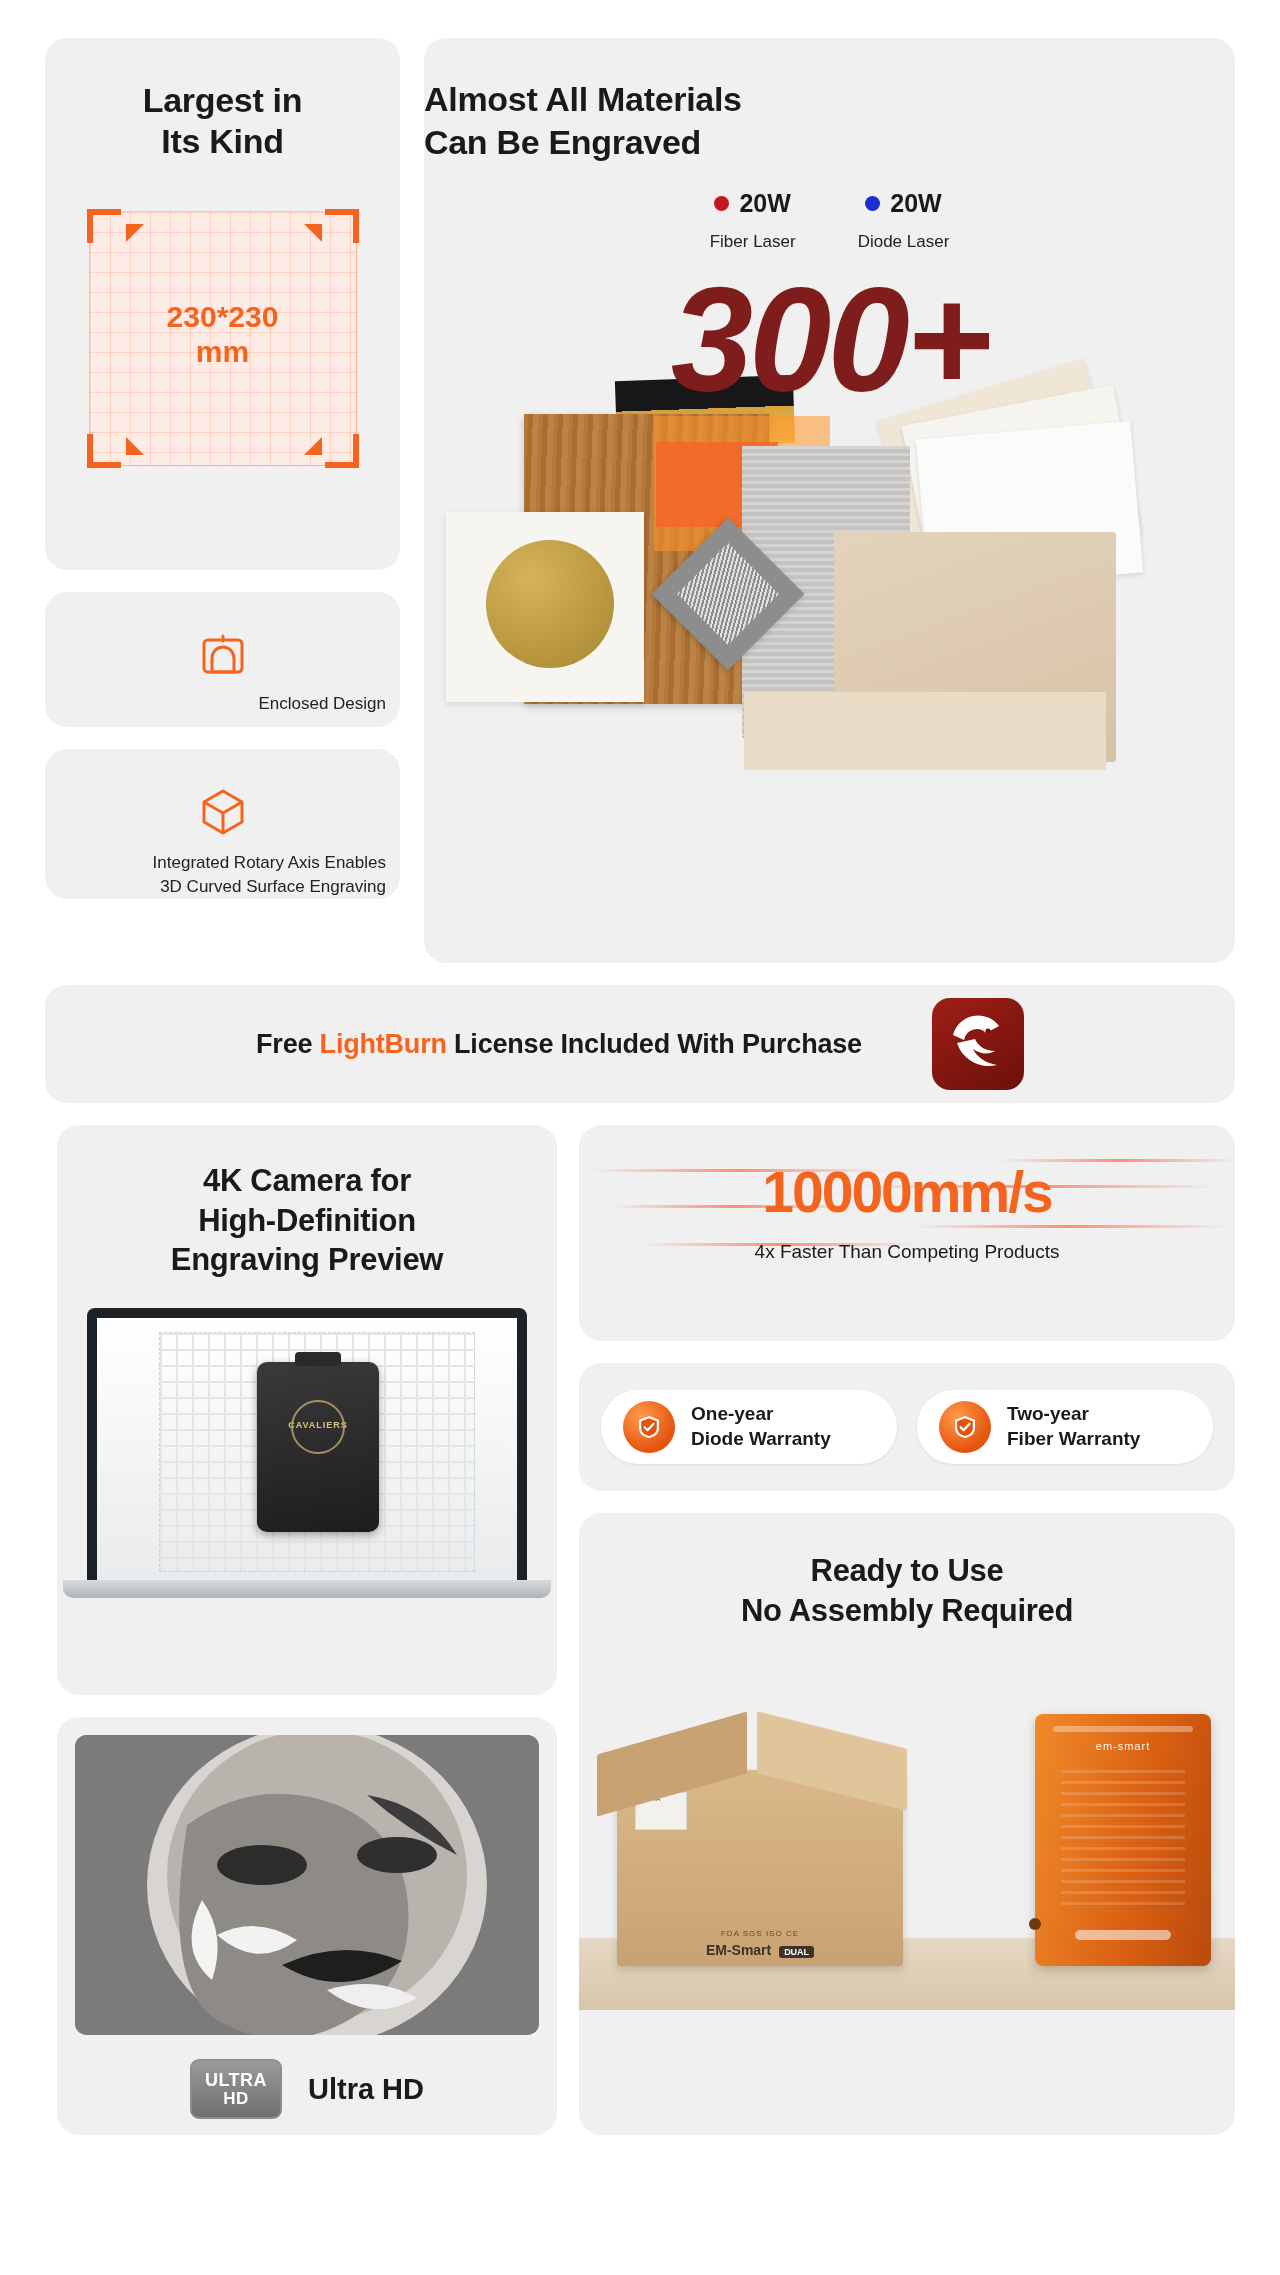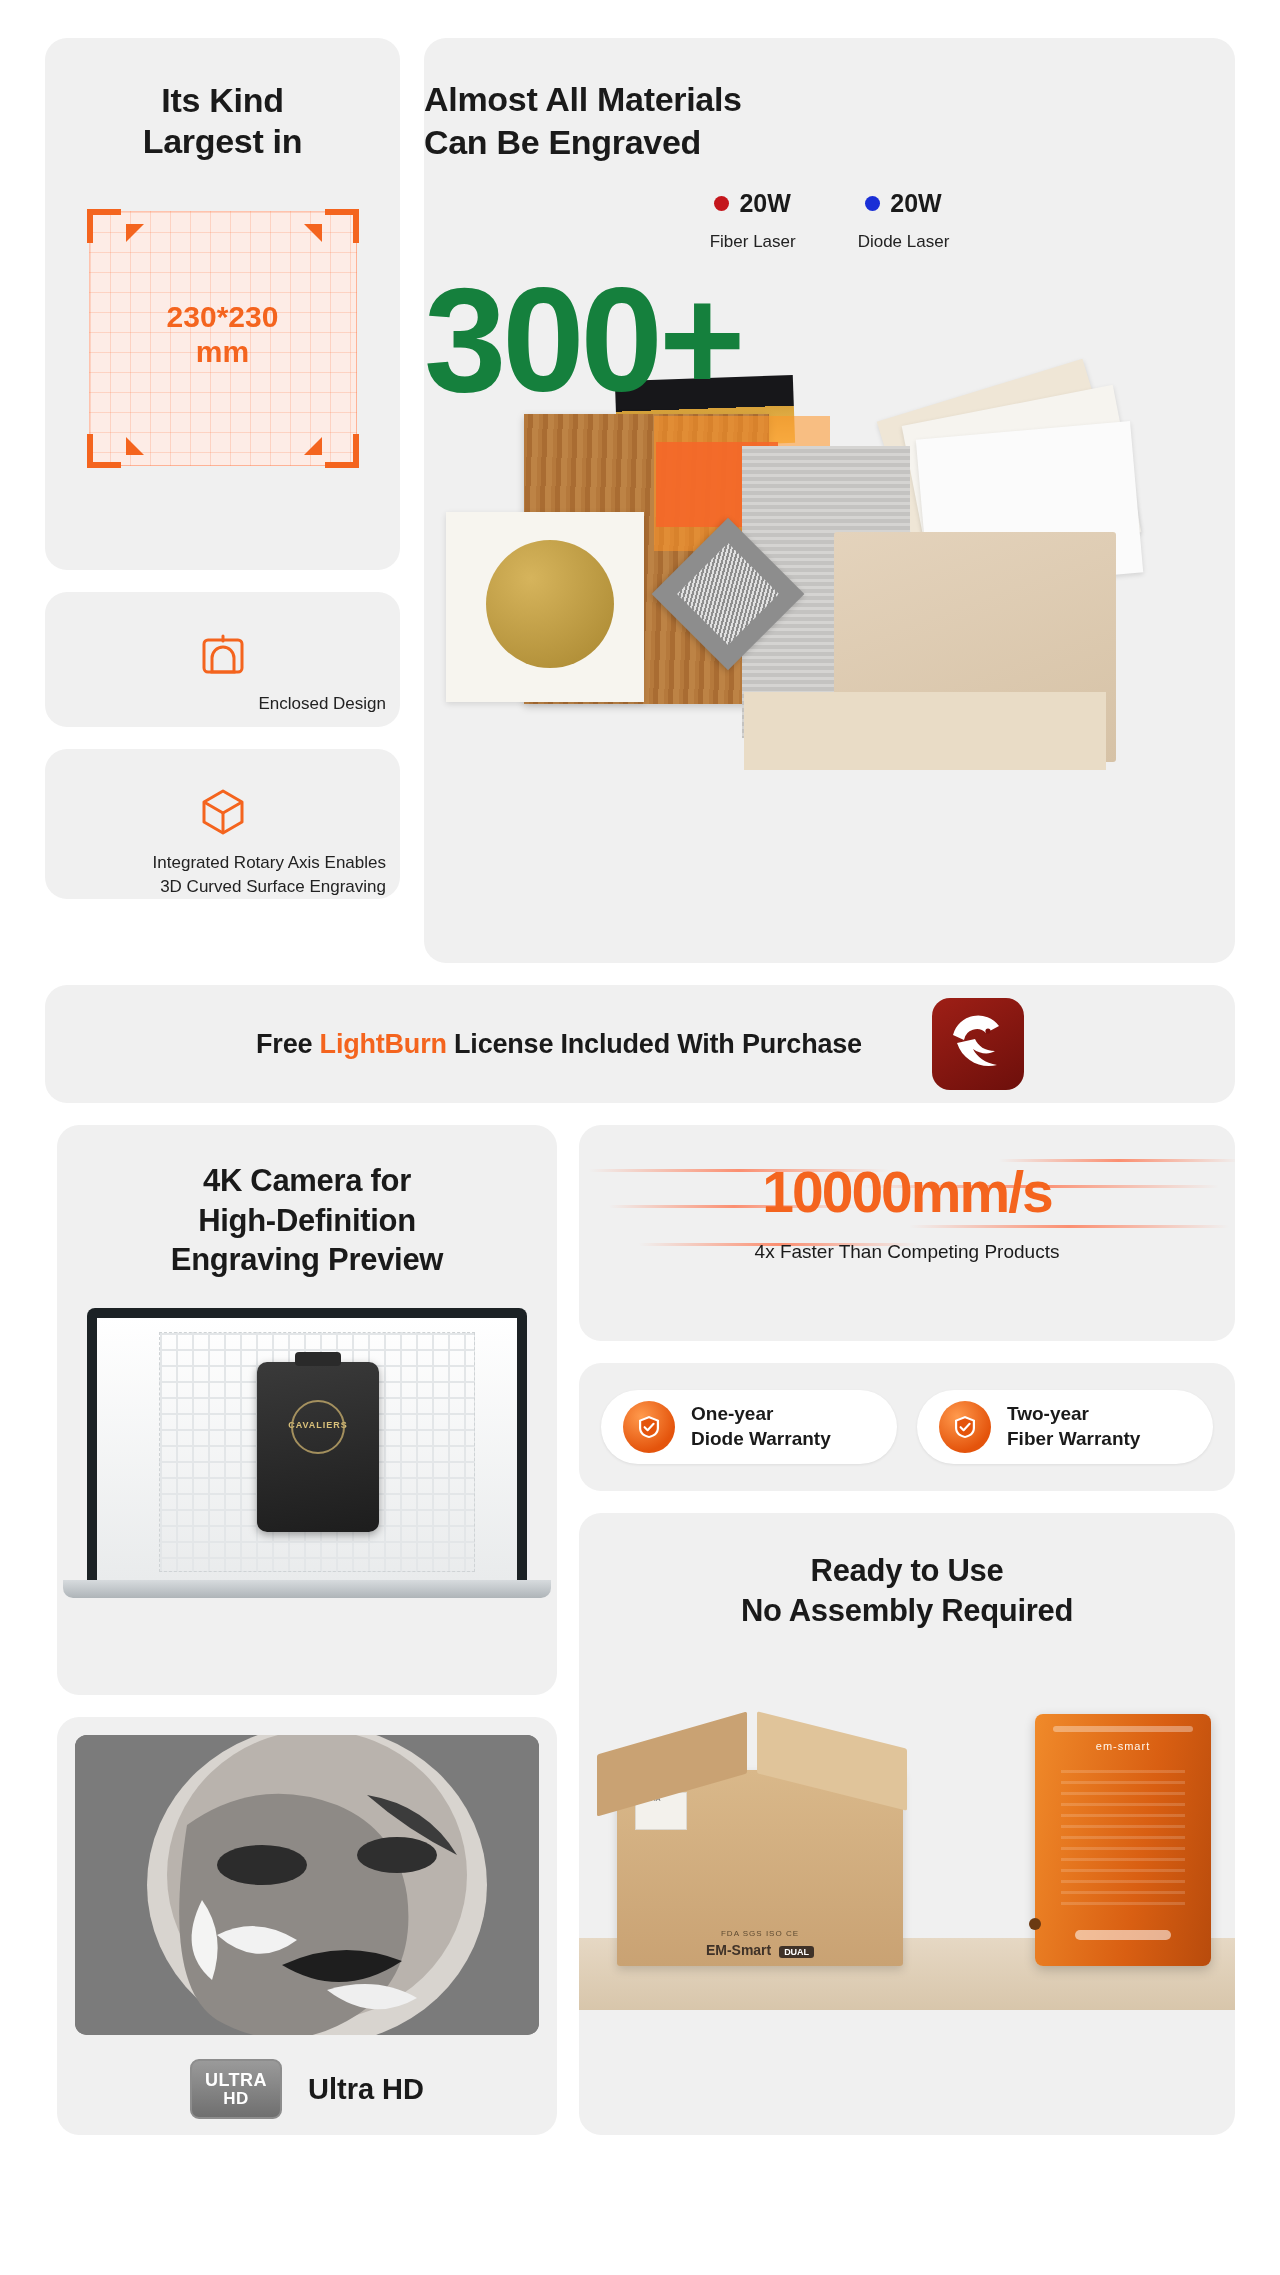--- a/index.html
+++ b/index.html
@@ -61,22 +61,22 @@
     text-align: left; font-size: 34px; font-weight: bold; line-height: 1.25; letter-spacing: -0.3px;
   }
   .legend { display: flex; justify-content: center; gap: 62px; margin-top: 26px; }
   .legend-item { text-align: center; }
   .legend-top { display: flex; align-items: center; gap: 10px; justify-content: center; }
   .dot { width: 15px; height: 15px; border-radius: 50%; }
   .legend-watt { font-size: 25px; font-weight: bold; }
   .legend-sub { font-size: 17px; margin-top: 14px; color: #222; }
 
   .big300 {
-    text-align: left; color: #15803d; font-size: 148px; font-weight: 800;
-    letter-spacing: -4px; line-height: 1; margin-top: 14px; position: relative; z-index: 3;
+    text-align: center; color: #7f1d1d; font-size: 148px; font-weight: 800;
+    letter-spacing: -4px; line-height: 1; margin-top: 14px; position: relative; z-index: 3; font-style: italic;
   }
 
   .mat-stage { position: relative; height: 470px; margin-top: -22px; }
   .mat { position: absolute; }
 
   
   .card-lightburn {
     height: 118px; margin-top: 22px; display: flex; align-items: center;
     justify-content: center; gap: 70px; padding: 0 40px;
   }
@@ -157,22 +157,22 @@
 <body>
 
 <div class="page">
 
   <div class="top-row">
 
     <div class="left-col">
 
       <div class="card card-largest">
         <div class="title-lg">
+          <div>Largest in</div>
           <div>Its Kind</div>
-          <div>Largest in</div>
         </div>
         <div class="size-box">
           <span class="corner tl"></span>
           <span class="corner tr"></span>
           <span class="corner bl"></span>
           <span class="corner br"></span>
           <svg width="268" height="255" style="position:absolute;top:0;left:0">
             <polygon points="36,12 54,12 36,30" fill="#f4641e" transform="rotate(0 36 12)"></polygon>
             <polygon points="232,12 214,12 232,30" fill="#f4641e"></polygon>
             <polygon points="36,243 54,243 36,225" fill="#f4641e"></polygon>

